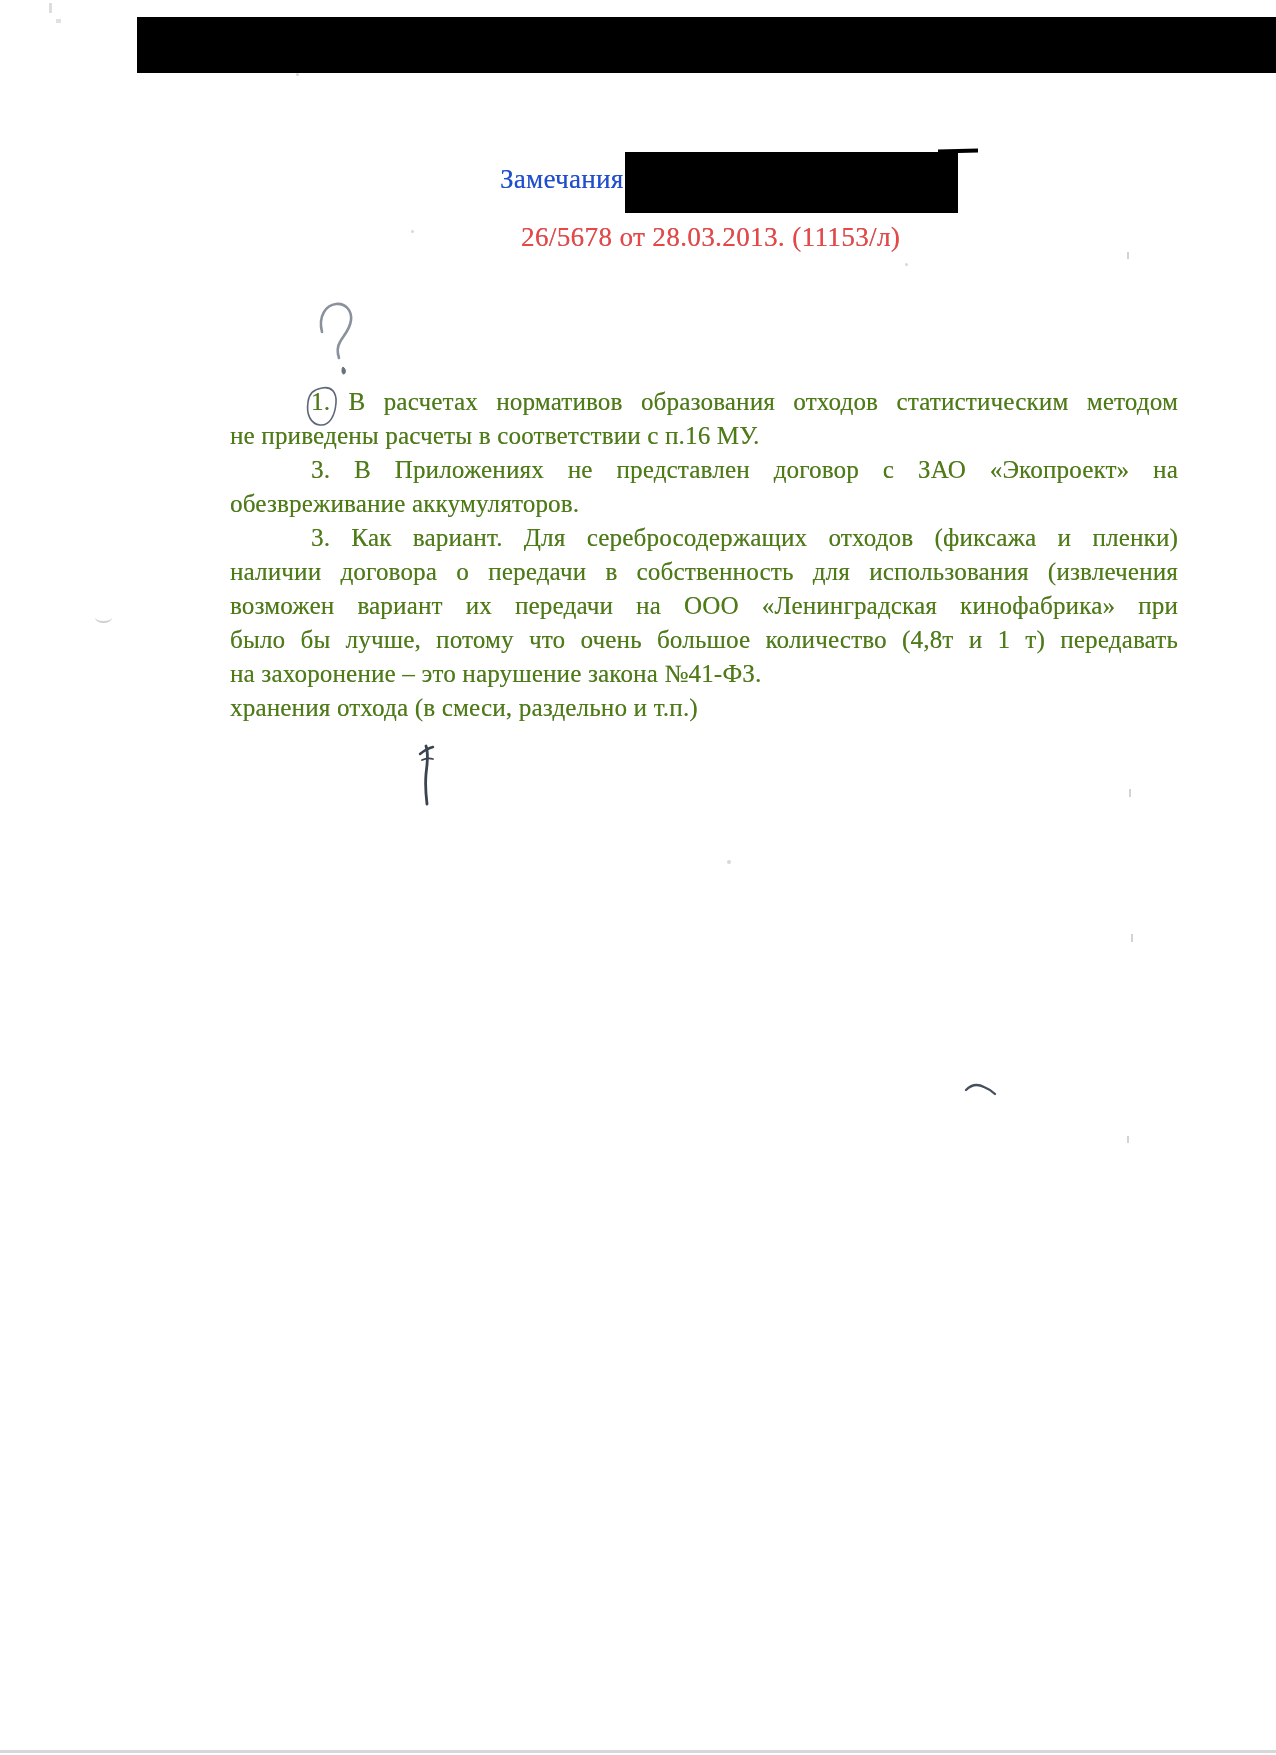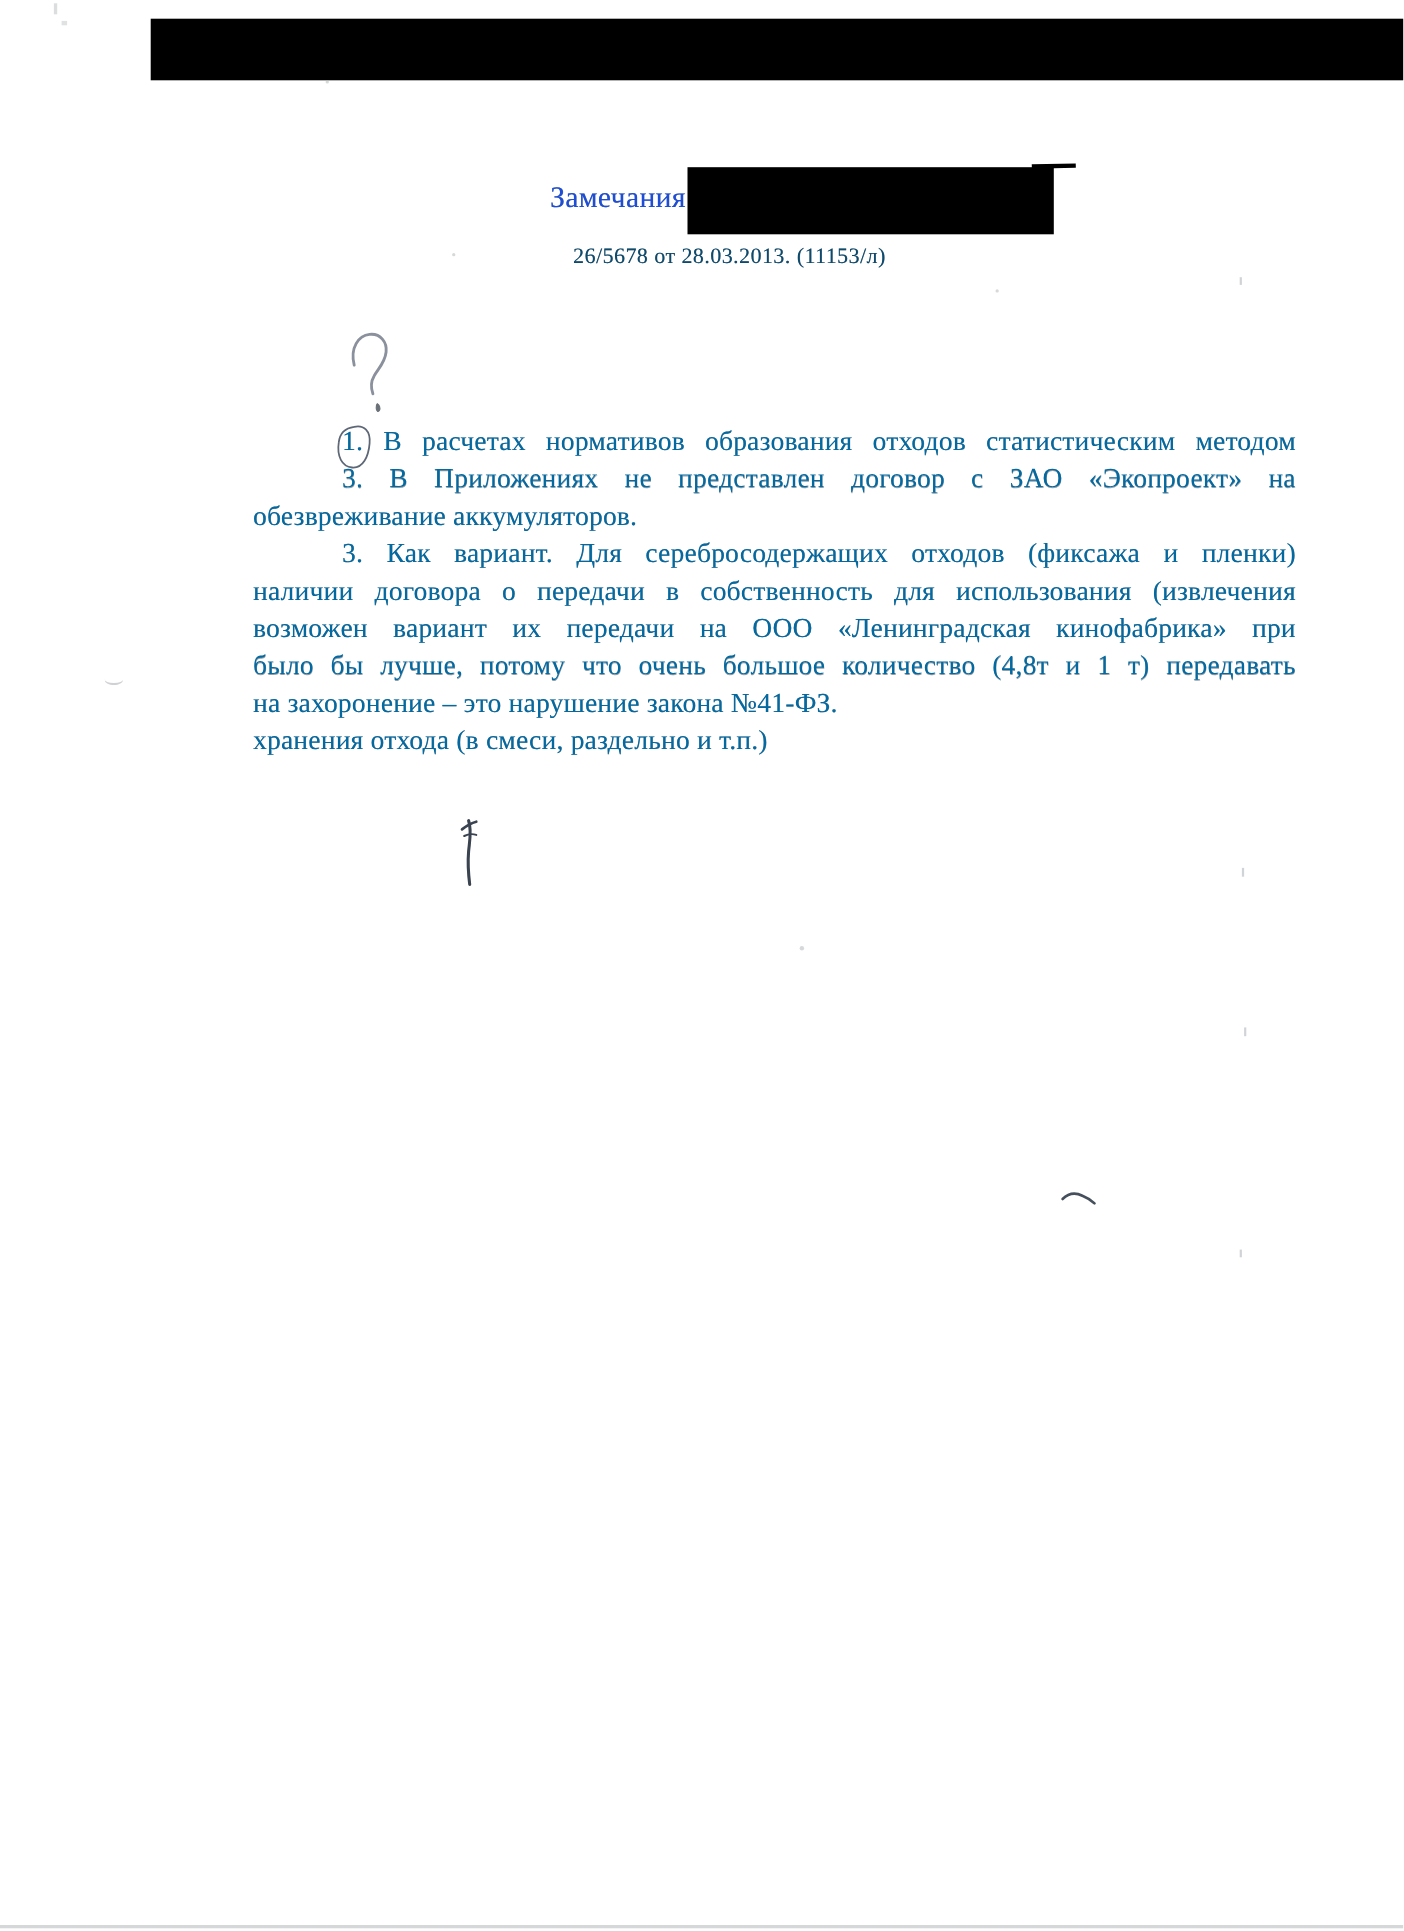--- a/index.html
+++ b/index.html
@@ -26,28 +26,28 @@
   
   .remarks-label{
     position:absolute;left:500px;top:164px;
     font-size:27px;color:#1d4ed8;letter-spacing:.3px;
     text-shadow:.2px .2px .4px rgba(45,62,75,.55);
     white-space:nowrap;
     text-align:right;
   }
   .ref-line{
     position:absolute;left:521px;top:222px;
-    font-size:20px;color:#0c4a6e;letter-spacing:.4px;
+    font-size:27px;color:#ef4444;letter-spacing:.4px;
     text-shadow:.2px .2px .4px rgba(45,62,75,.55);
     white-space:nowrap;
   }
   
   .text-block{
     position:absolute;left:230px;top:385px;width:948px;
-    font-size:25px;line-height:34px;color:#0369a1;
+    font-size:25px;line-height:34px;color:#4d7c0f;
     letter-spacing:.2px;
     text-shadow:.2px .2px .4px rgba(45,62,75,.5);
   }
   .doc-line{
     text-align:justify;
     text-align-last:justify;
     height:34px;overflow:hidden;white-space:nowrap;
   }
   .doc-line.first{padding-left:81px;}
   .doc-line.last{text-align-last:left;}
@@ -83,20 +83,21 @@
 
   <div class="ref-line">26/5678 от 28.03.2013. (11153/л)</div>
 
   <svg class="hw" style="left:312px;top:298px;" width="48" height="84" viewBox="0 0 48 84">
     <path d="M 10 34 C 6 18, 14 7, 24 6 C 34 5, 40 13, 39 22 C 38 32, 31 38, 28 44 C 25 49, 25 54, 27 60" fill="none" stroke="#8a919c" stroke-width="2.6" stroke-linecap="round"></path>
     <path d="M 31 69 C 33 70, 34 73, 33 75 C 32 77, 30 76, 30 73 C 30 71, 30 70, 31 69 Z" fill="#6a7078" stroke="#6a7078" stroke-width="1"></path>
   </svg>
 
   <div class="text-block">
     <div class="doc-line first">1. В расчетах нормативов образования отходов статистическим методом</div>
+    <div class="doc-line last">не приведены расчеты в соответствии с п.16 МУ.</div>
     <div class="doc-line first">3. В Приложениях не представлен договор  с ЗАО «Экопроект» на</div>
     <div class="doc-line last">обезвреживание аккумуляторов.</div>
     <div class="doc-line first">3. Как вариант. Для серебросодержащих отходов (фиксажа и пленки)</div>
     <div class="doc-line">наличии договора о передачи в собственность для использования (извлечения</div>
     <div class="doc-line">возможен вариант их передачи на ООО «Ленинградская кинофабрика» при</div>
     <div class="doc-line">было бы лучше, потому что очень большое количество (4,8т и 1 т) передавать</div>
     <div class="doc-line last">на захоронение – это нарушение закона №41-ФЗ.</div>
     <div class="doc-line last">хранения отхода (в смеси, раздельно и т.п.)</div>
   </div>
 

